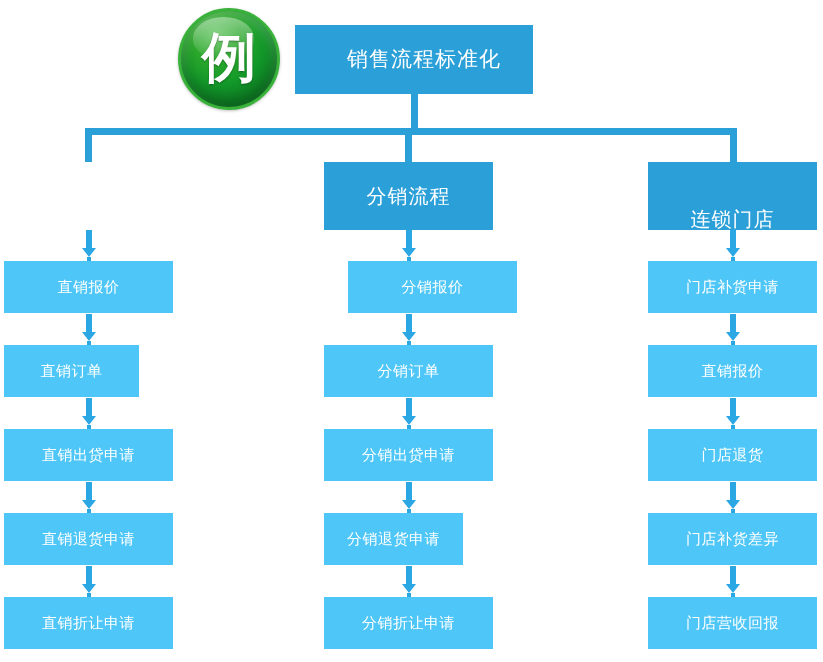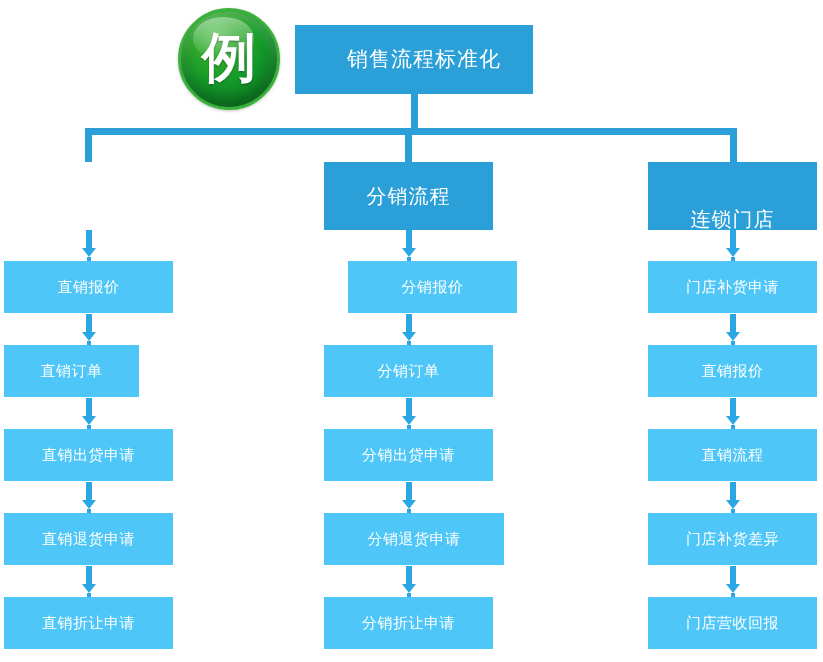--- a/index.html
+++ b/index.html
@@ -229,21 +229,21 @@
   </div>
   <div class="node step" style="left:324px; top:429px; width:169px; height:52px;">
     <span>分销出贷申请</span>
   </div>
 
   <div class="arrow" style="left:394px; top:482px; width:30px; height:31px;">
     <div class="shaft" style="height:18px;"></div>
     <div class="head" style="top:18px;"></div>
     <div class="tip" style="top:27px; height:4px;"></div>
   </div>
-  <div class="node step" style="left:324px; top:513px; width:180px; height:52px;text-align:right;">
+  <div class="node step" style="left:324px; top:513px; width:139px; height:52px;text-align:right;">
     <span>分销退货申请</span>
   </div>
 
   <div class="arrow" style="left:394px; top:566px; width:30px; height:31px;">
     <div class="shaft" style="height:18px;"></div>
     <div class="head" style="top:18px;"></div>
     <div class="tip" style="top:27px; height:4px;"></div>
   </div>
   <div class="node step" style="left:324px; top:597px; width:169px; height:52px;">
     <span>分销折让申请</span>
@@ -266,21 +266,21 @@
   <div class="node step" style="left:648px; top:345px; width:169px; height:52px;">
     <span>直销报价</span>
   </div>
 
   <div class="arrow" style="left:718px; top:398px; width:30px; height:31px;">
     <div class="shaft" style="height:18px;"></div>
     <div class="head" style="top:18px;"></div>
     <div class="tip" style="top:27px; height:4px;"></div>
   </div>
   <div class="node step" style="left:648px; top:429px; width:169px; height:52px;">
-    <span>直销流程</span>
+    <span>门店退货</span>
   </div>
 
   <div class="arrow" style="left:718px; top:482px; width:30px; height:31px;">
     <div class="shaft" style="height:18px;"></div>
     <div class="head" style="top:18px;"></div>
     <div class="tip" style="top:27px; height:4px;"></div>
   </div>
   <div class="node step" style="left:648px; top:513px; width:169px; height:52px;">
     <span>门店补货差异</span>
   </div>

